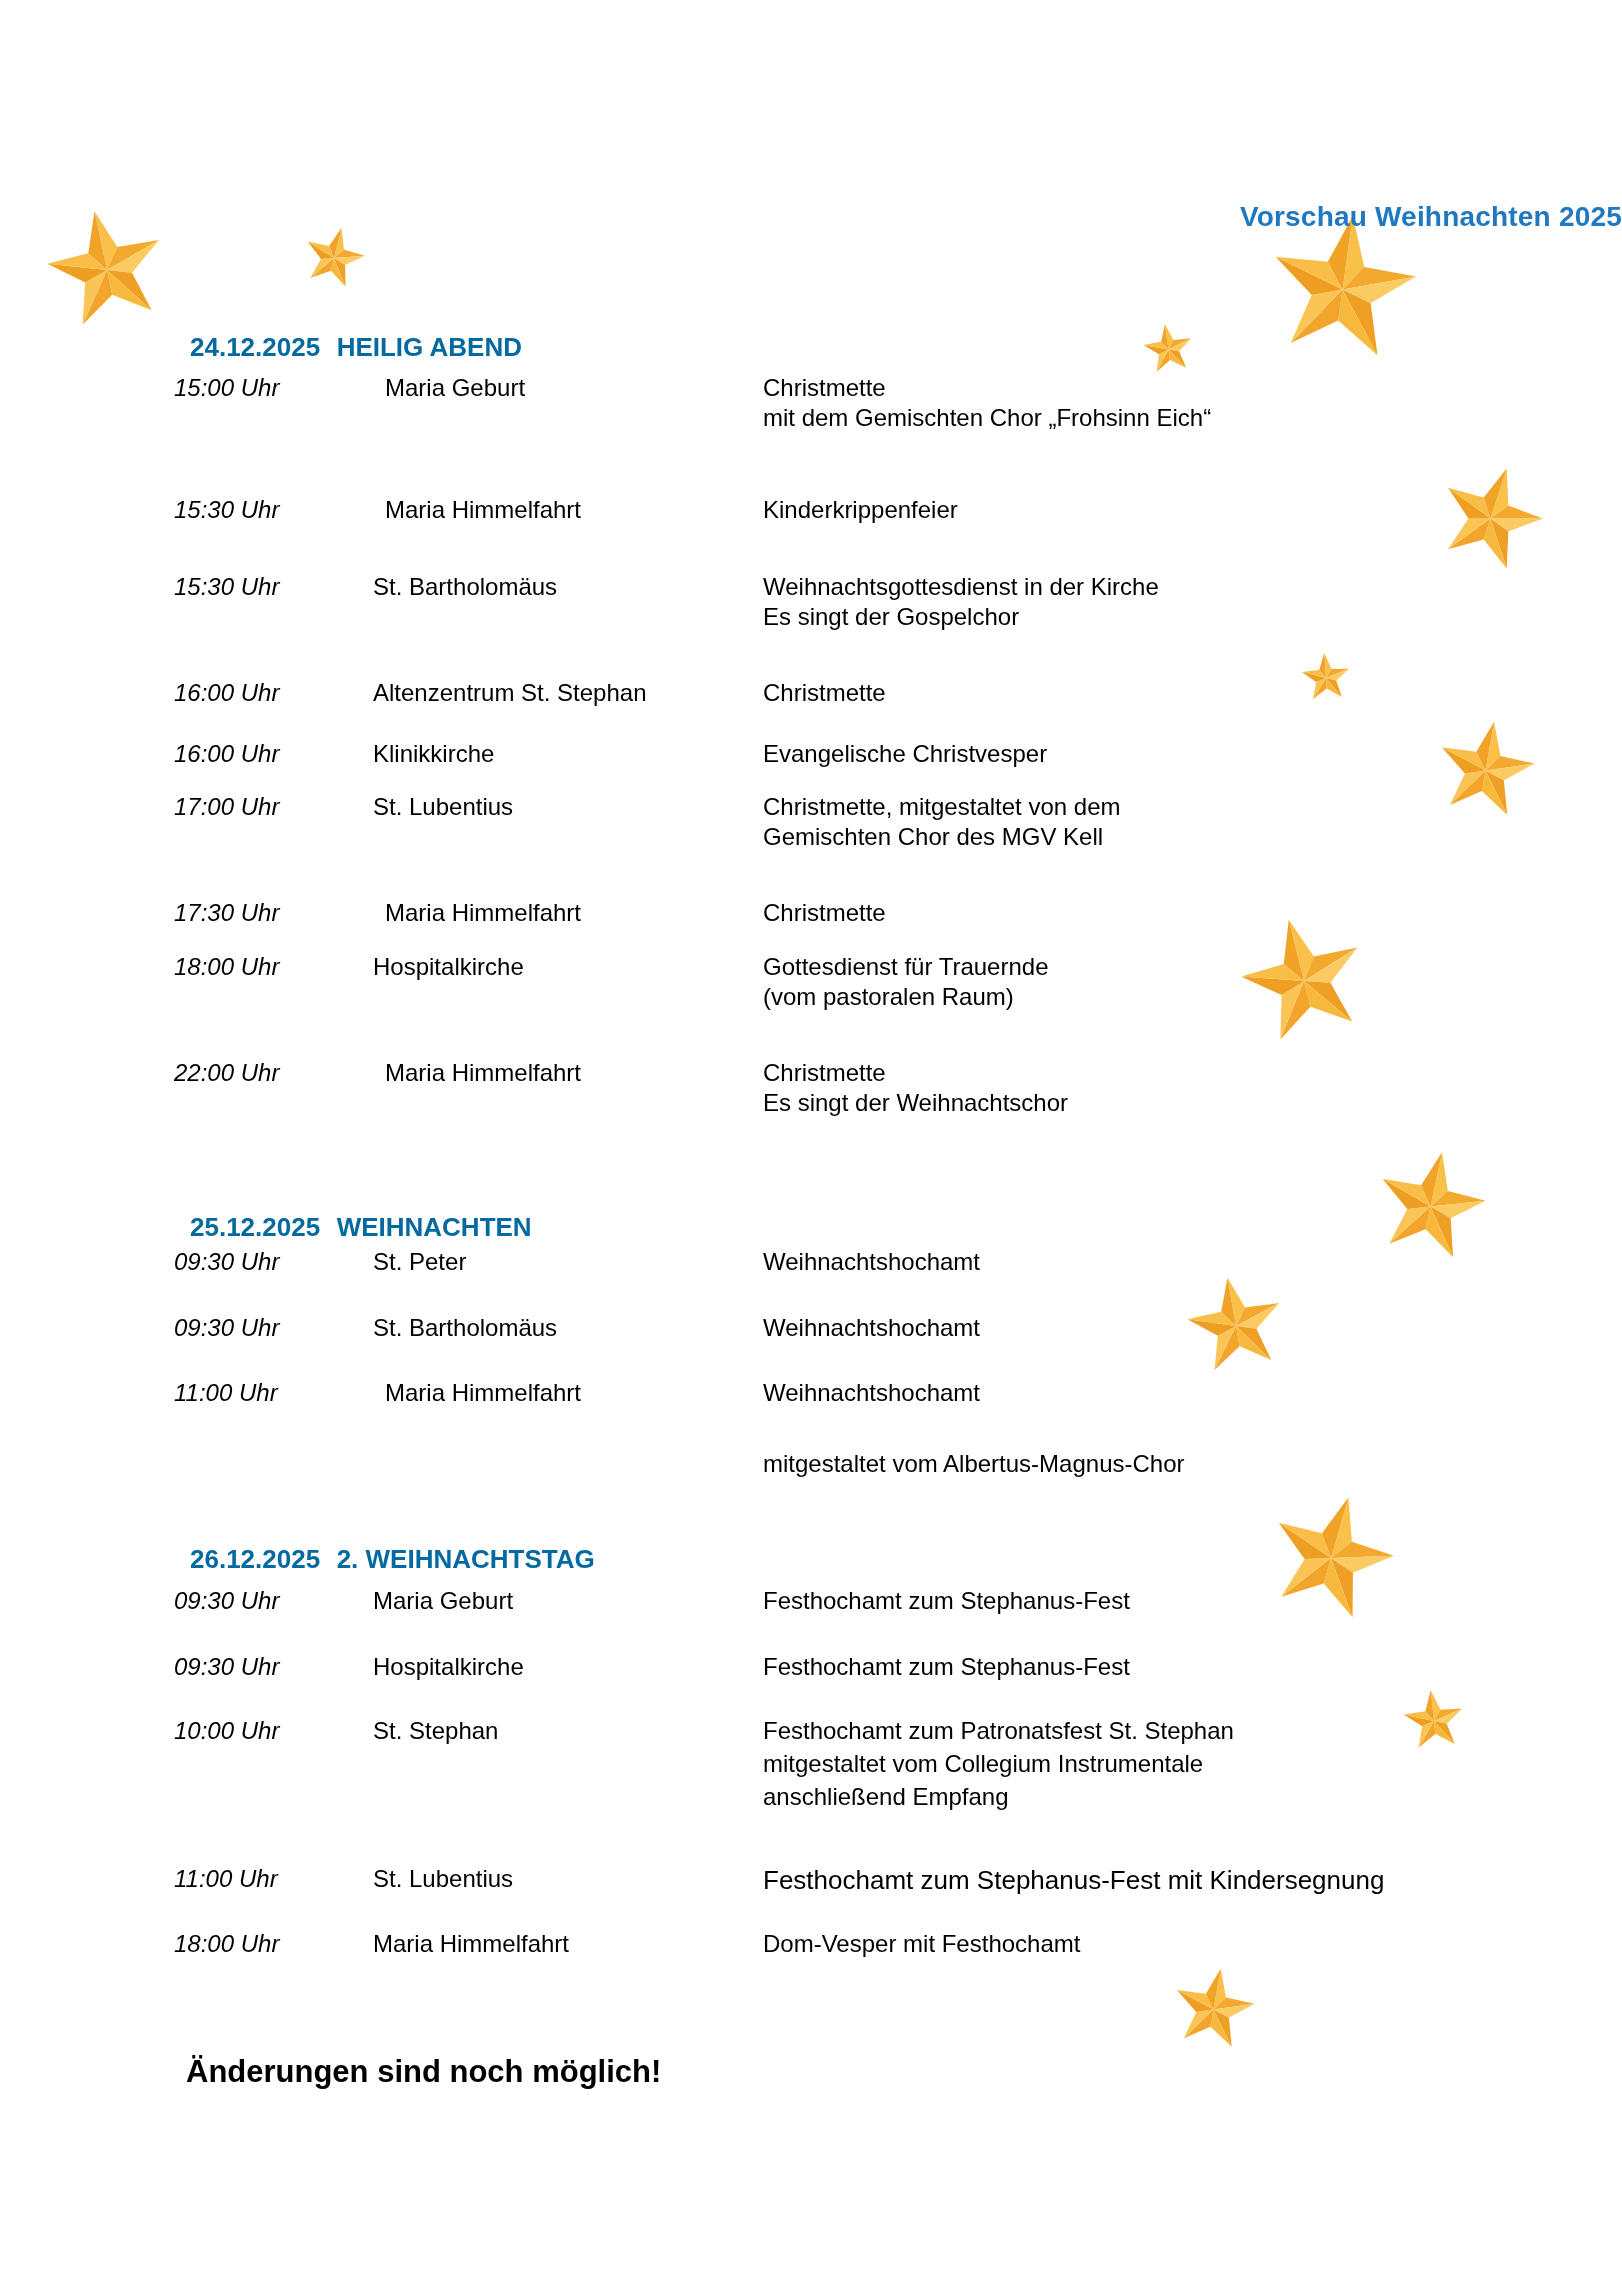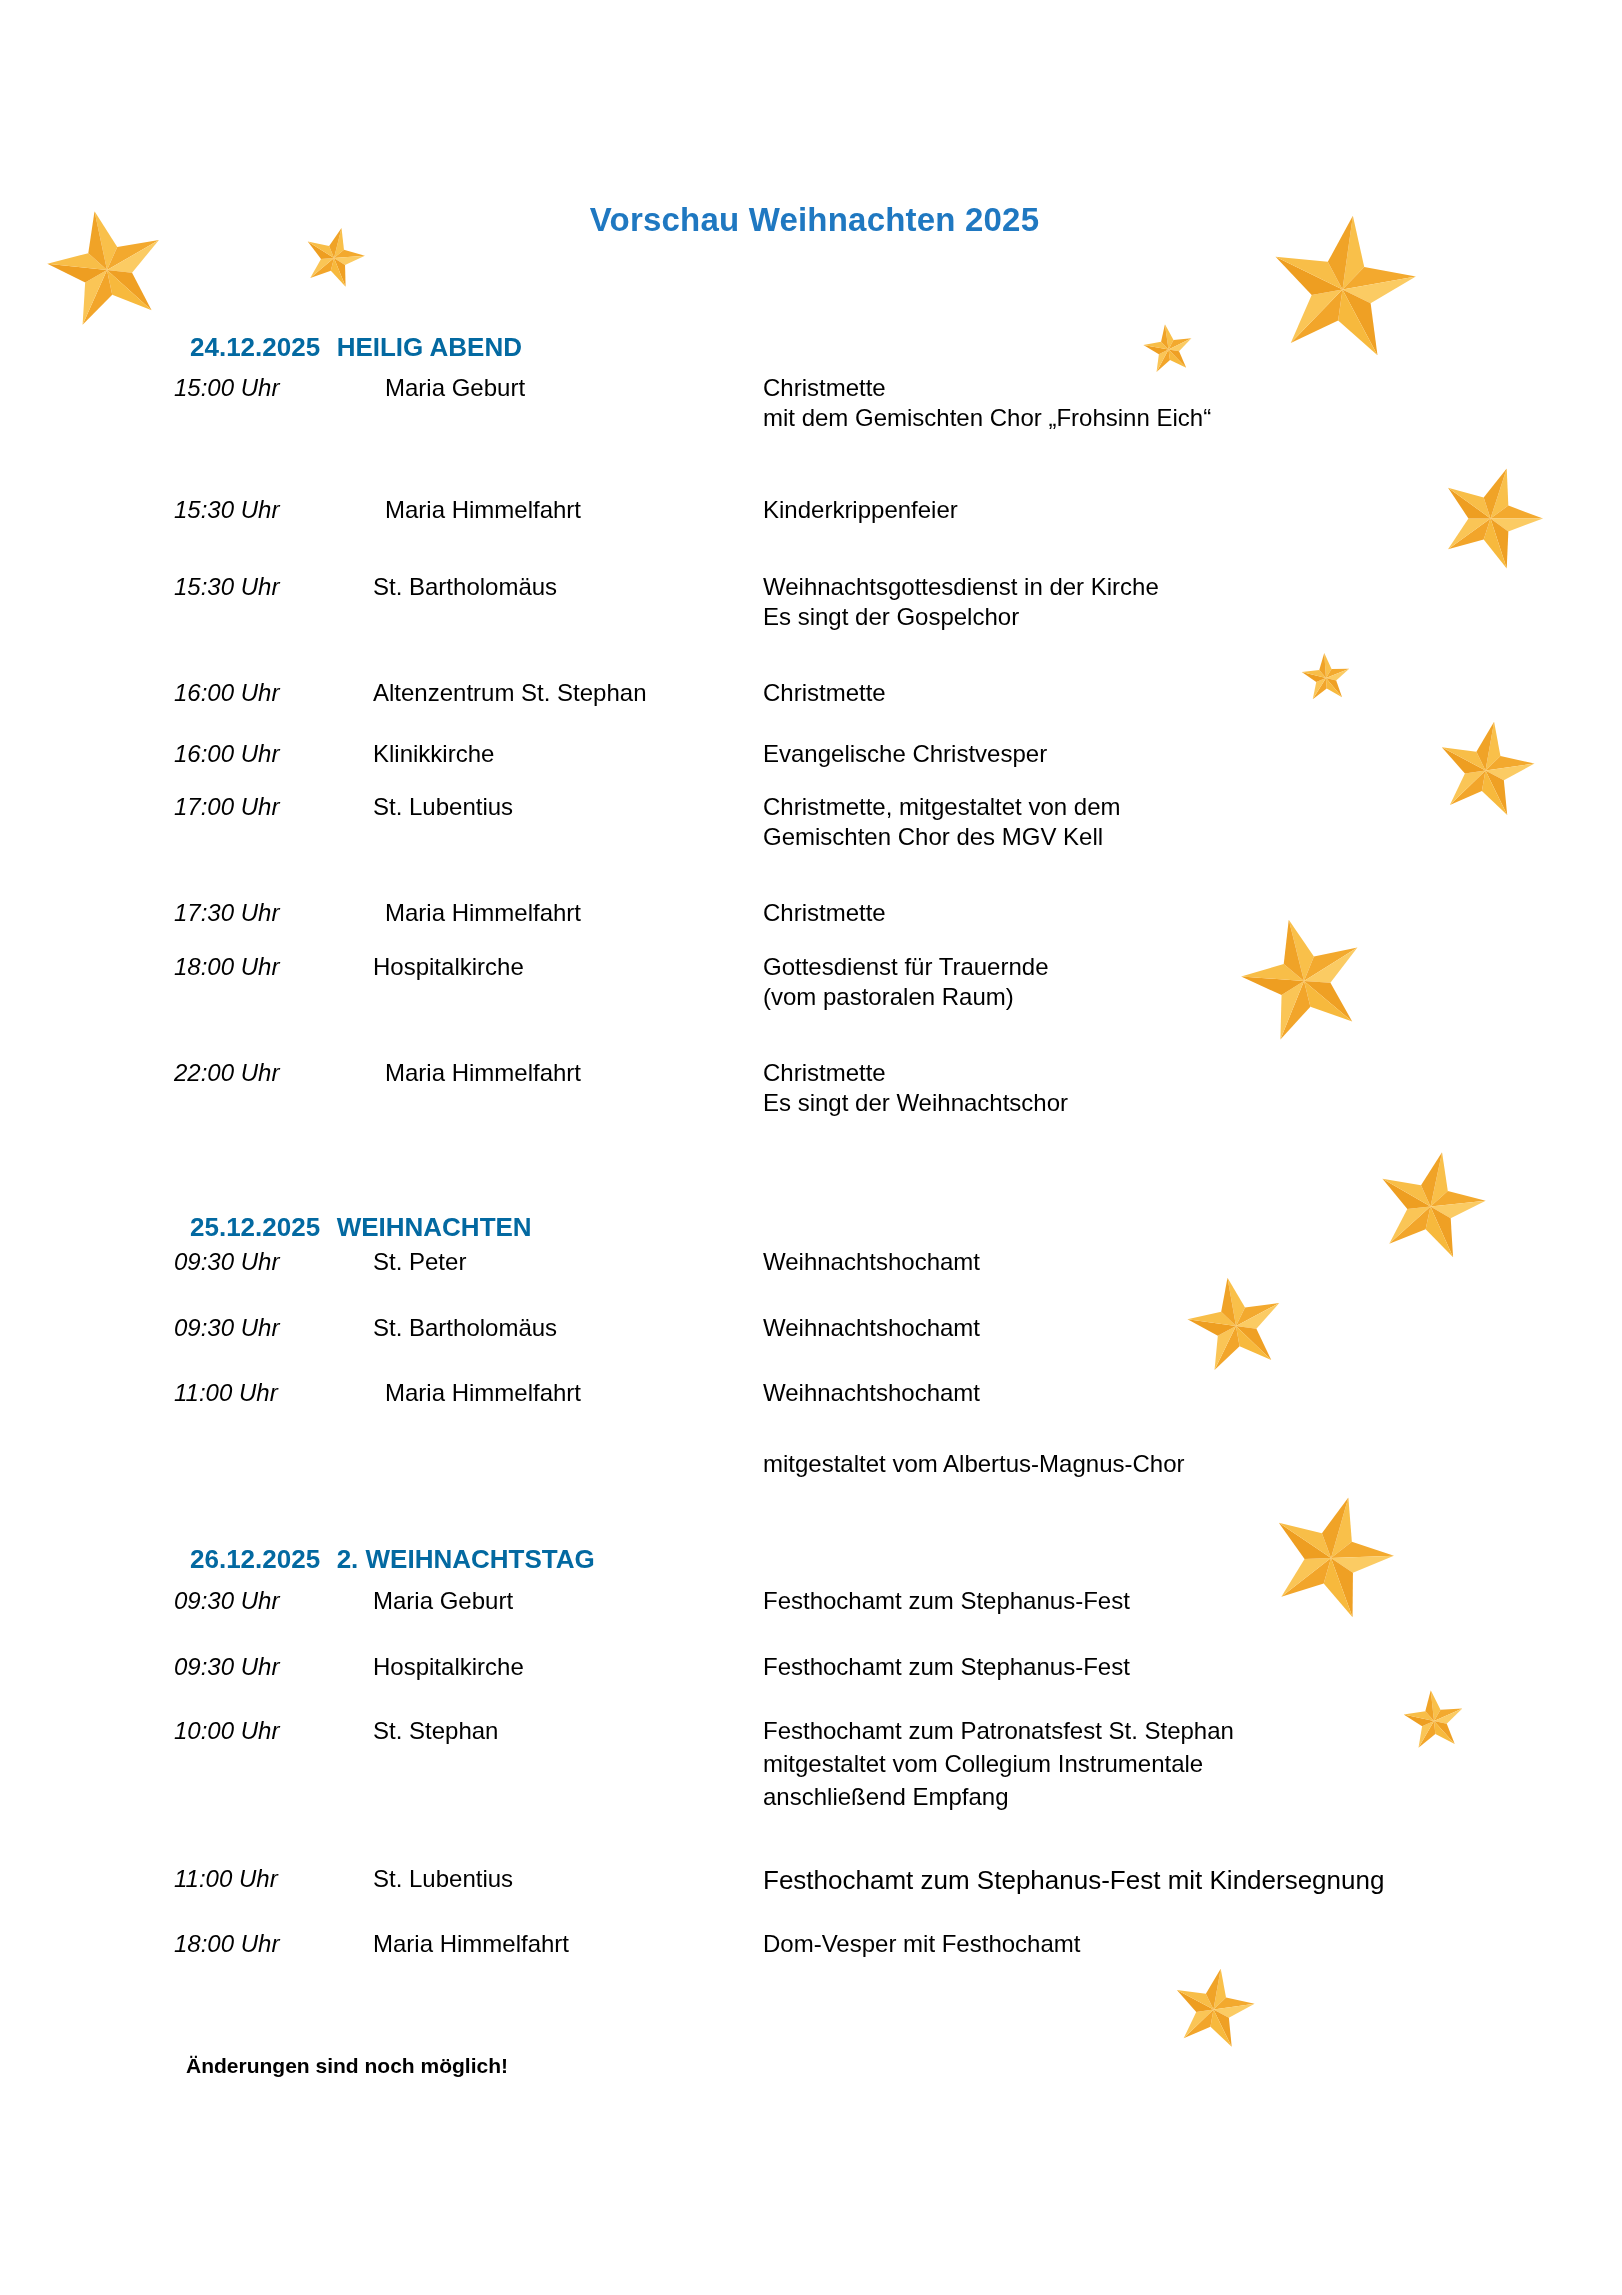--- a/index.html
+++ b/index.html
@@ -34,22 +34,22 @@
     position: absolute;
     inset: 0;
     z-index: 2;
   }
 
   #doc-title {
     position: absolute;
     left: 7px;
     right: 0;
     top: 201px;
-    text-align: center;
-    font-size: 33px;
+    text-align: right;
+    font-size: 28px;
     font-weight: bold;
     color: #1F78C1;
     letter-spacing: 0.2px;
   }
 
   .section {
     position: absolute;
     left: 0;
     right: 0;
   }
@@ -87,21 +87,21 @@
 
   .desc-line { display: block; }
   .desc-line.gap-l { margin-top: 41px; }
   .desc-line.gap-m { }
   .desc-line.gap-s { margin-top: 3px; }
 
   #footnote {
     position: absolute;
     left: 186px;
     top: 2054px;
-    font-size: 21px;
+    font-size: 31px;
     font-weight: bold;
     color: #000000;
   }
 </style>
 </head>
 <body>
 
 <div id="star-layer">
     <div class="star" style="left: 47px; top: 210px; width: 120px; height: 120px; transform: rotate(-12deg);">
       <svg viewBox="0 0 100 100" xmlns="http://www.w3.org/2000/svg">

